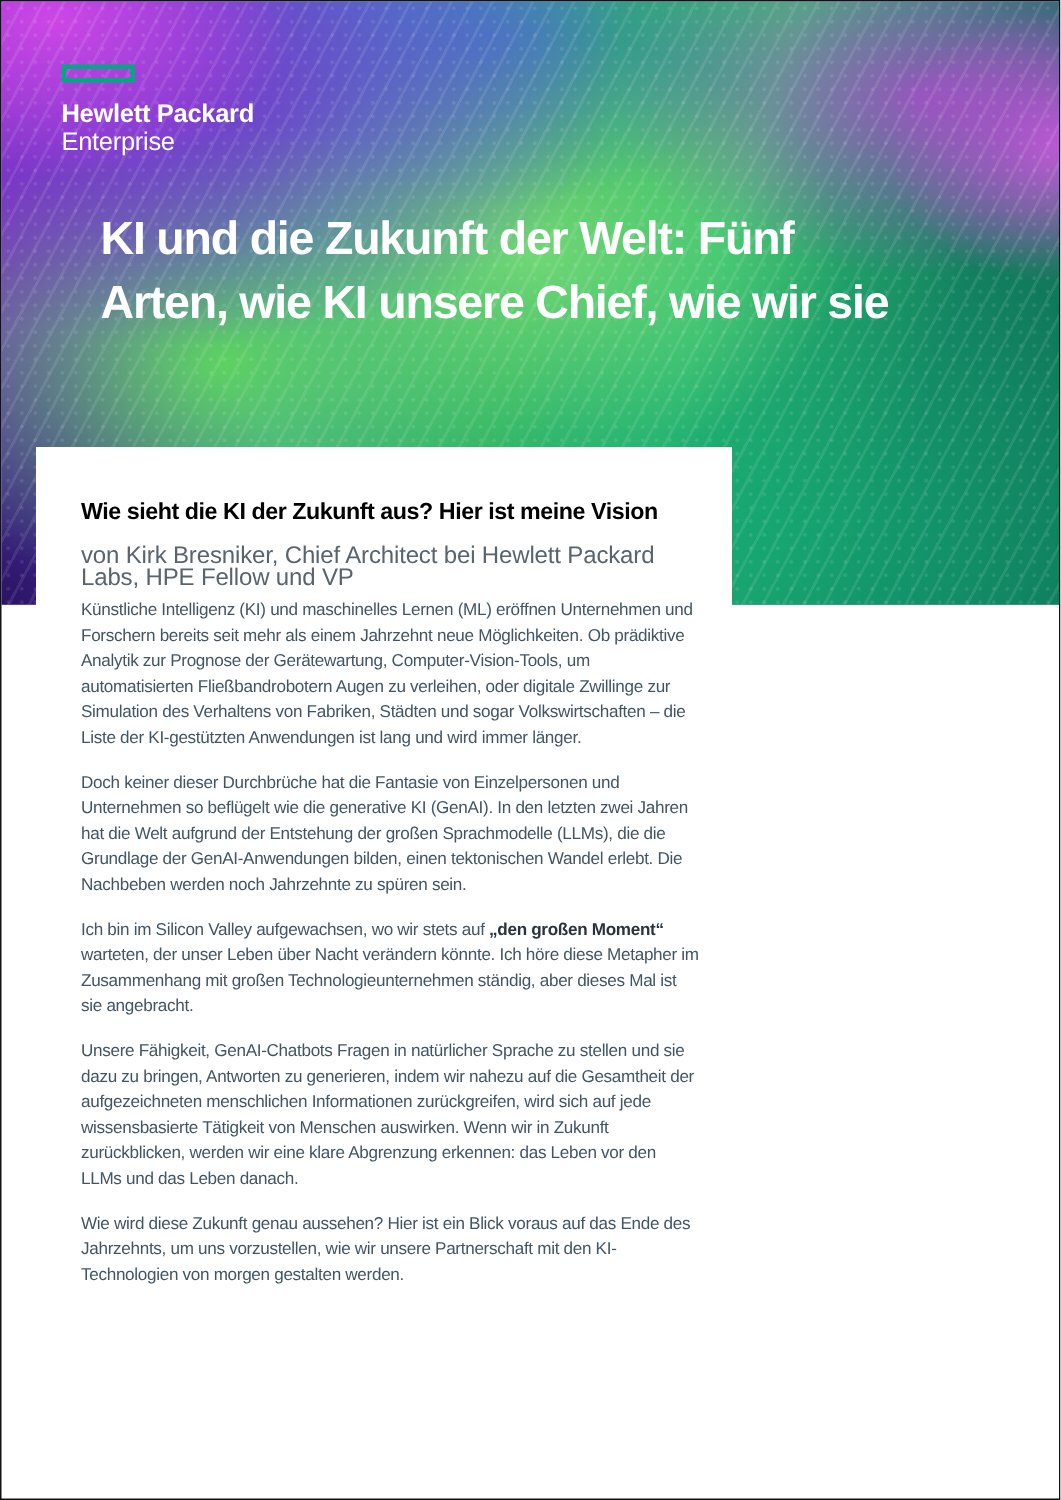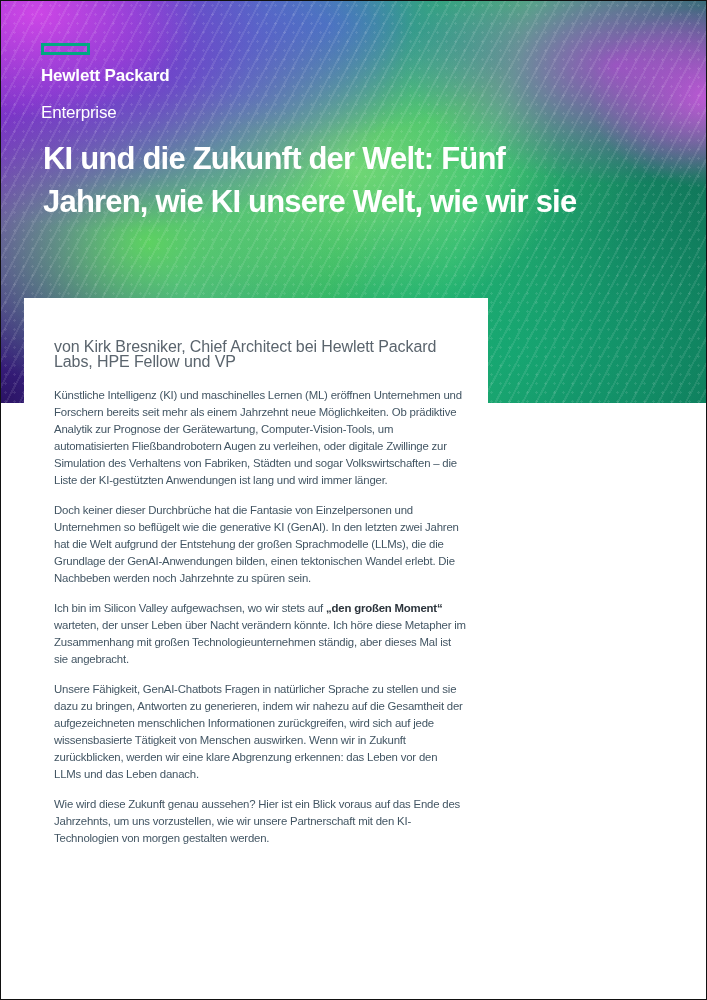--- a/index.html
+++ b/index.html
@@ -40,34 +40,34 @@
   }
 
   
   .logo { position: absolute; top: 42px; left: 40px; color: #ffffff; }
   .logo-rect {
     width: 43px; height: 6px;
     border: 3px solid #01A982;
     margin-bottom: 12px;
   }
   .logo-line1 { font-size: 17px; font-weight: 700; line-height: 17px; letter-spacing: -0.2px; }
-  .logo-line2 { font-size: 17px; font-weight: 400; line-height: 17px; margin-top: 20px; letter-spacing: -0.2px; }
+  .logo-line2 { font-size: 17px; font-weight: 400; line-height: 17px; margin-top: 2px; letter-spacing: -0.2px; }
 
   
   .hero-title {
     position: absolute;
     top: 136px; left: 42px;
     margin: 0;
     color: #ffffff;
     font-size: 31px;
     font-weight: 700;
     line-height: 43px;
     letter-spacing: -0.8px;
   }
-  .hero-title .t-line { display: block; white-space: nowrap; }
+  .hero-title .t-line { display: block; white-space: nowrap; margin-left: 24px; }
 
   
   .card {
     position: absolute;
     top: 297px; left: 23px;
     width: 464px;
     background: #ffffff;
     padding: 32px 22px 30px 30px;
     box-sizing: border-box;
   }
@@ -80,21 +80,21 @@
     letter-spacing: -0.3px;
   }
   .card h2 .h-line { display: block; white-space: nowrap; }
   .byline {
     margin: 9px 0 0 0;
     color: #5a646d;
     font-size: 16px;
     line-height: 15px;
     letter-spacing: -0.1px;
   }
-  .body-copy { margin-top: 18px; }
+  .body-copy { margin-top: 6px; }
   .body-copy p {
     margin: 0 0 13px 0;
     color: #425563;
     font-size: 11.4px;
     line-height: 17px;
     letter-spacing: -0.2px;
   }
   .body-copy p:last-child { margin-bottom: 0; }
   .body-copy strong { color: #2b333b; font-weight: 700; }
 </style>
@@ -106,28 +106,29 @@
   <div class="hero">
 
     <div class="logo">
       <div class="logo-rect"></div>
       <div class="logo-line1">Hewlett Packard</div>
       <div class="logo-line2">Enterprise</div>
     </div>
 
     <h1 class="hero-title">
       <span class="t-line">KI und die Zukunft der Welt: Fünf</span>
-      <span class="t-line">Jahren, wie KI unsere Welt, wie wir sie</span>
+      <span class="t-line">Arten, wie KI unsere Chief, wie wir sie</span>
     </h1>
 
   </div>
 
   <div class="card">
 
     <h2>
+      <span class="h-line">Wie sieht die KI der Zukunft aus? Hier ist meine Vision</span>
     </h2>
 
     <p class="byline">von Kirk Bresniker, Chief Architect bei Hewlett Packard Labs, HPE Fellow und VP</p>
 
     <div class="body-copy">
       <p>Künstliche Intelligenz (KI) und maschinelles Lernen (ML) eröffnen Unternehmen und Forschern bereits seit mehr als einem Jahrzehnt neue Möglichkeiten. Ob prädiktive Analytik zur Prognose der Gerätewartung, Computer-Vision-Tools, um automatisierten Fließbandrobotern Augen zu verleihen, oder digitale Zwillinge zur Simulation des Verhaltens von Fabriken, Städten und sogar Volkswirtschaften – die Liste der KI-gestützten Anwendungen ist lang und wird immer länger.</p>
       <p>Doch keiner dieser Durchbrüche hat die Fantasie von Einzelpersonen und Unternehmen so beflügelt wie die generative KI (GenAI). In den letzten zwei Jahren hat die Welt aufgrund der Entstehung der großen Sprachmodelle (LLMs), die die Grundlage der GenAI-Anwendungen bilden, einen tektonischen Wandel erlebt. Die Nachbeben werden noch Jahrzehnte zu spüren sein.</p>
       <p><span>Ich bin im Silicon Valley aufgewachsen, wo wir stets auf </span><strong>„den großen Moment“</strong><span> warteten, der unser Leben über Nacht verändern könnte. Ich höre diese Metapher im Zusammenhang mit großen Technologieunternehmen ständig, aber dieses Mal ist sie angebracht.</span></p>
       <p>Unsere Fähigkeit, GenAI-Chatbots Fragen in natürlicher Sprache zu stellen und sie dazu zu bringen, Antworten zu generieren, indem wir nahezu auf die Gesamtheit der aufgezeichneten menschlichen Informationen zurückgreifen, wird sich auf jede wissensbasierte Tätigkeit von Menschen auswirken. Wenn wir in Zukunft zurückblicken, werden wir eine klare Abgrenzung erkennen: das Leben vor den LLMs und das Leben danach.</p>
       <p>Wie wird diese Zukunft genau aussehen? Hier ist ein Blick voraus auf das Ende des Jahrzehnts, um uns vorzustellen, wie wir unsere Partnerschaft mit den KI-Technologien von morgen gestalten werden.</p>

